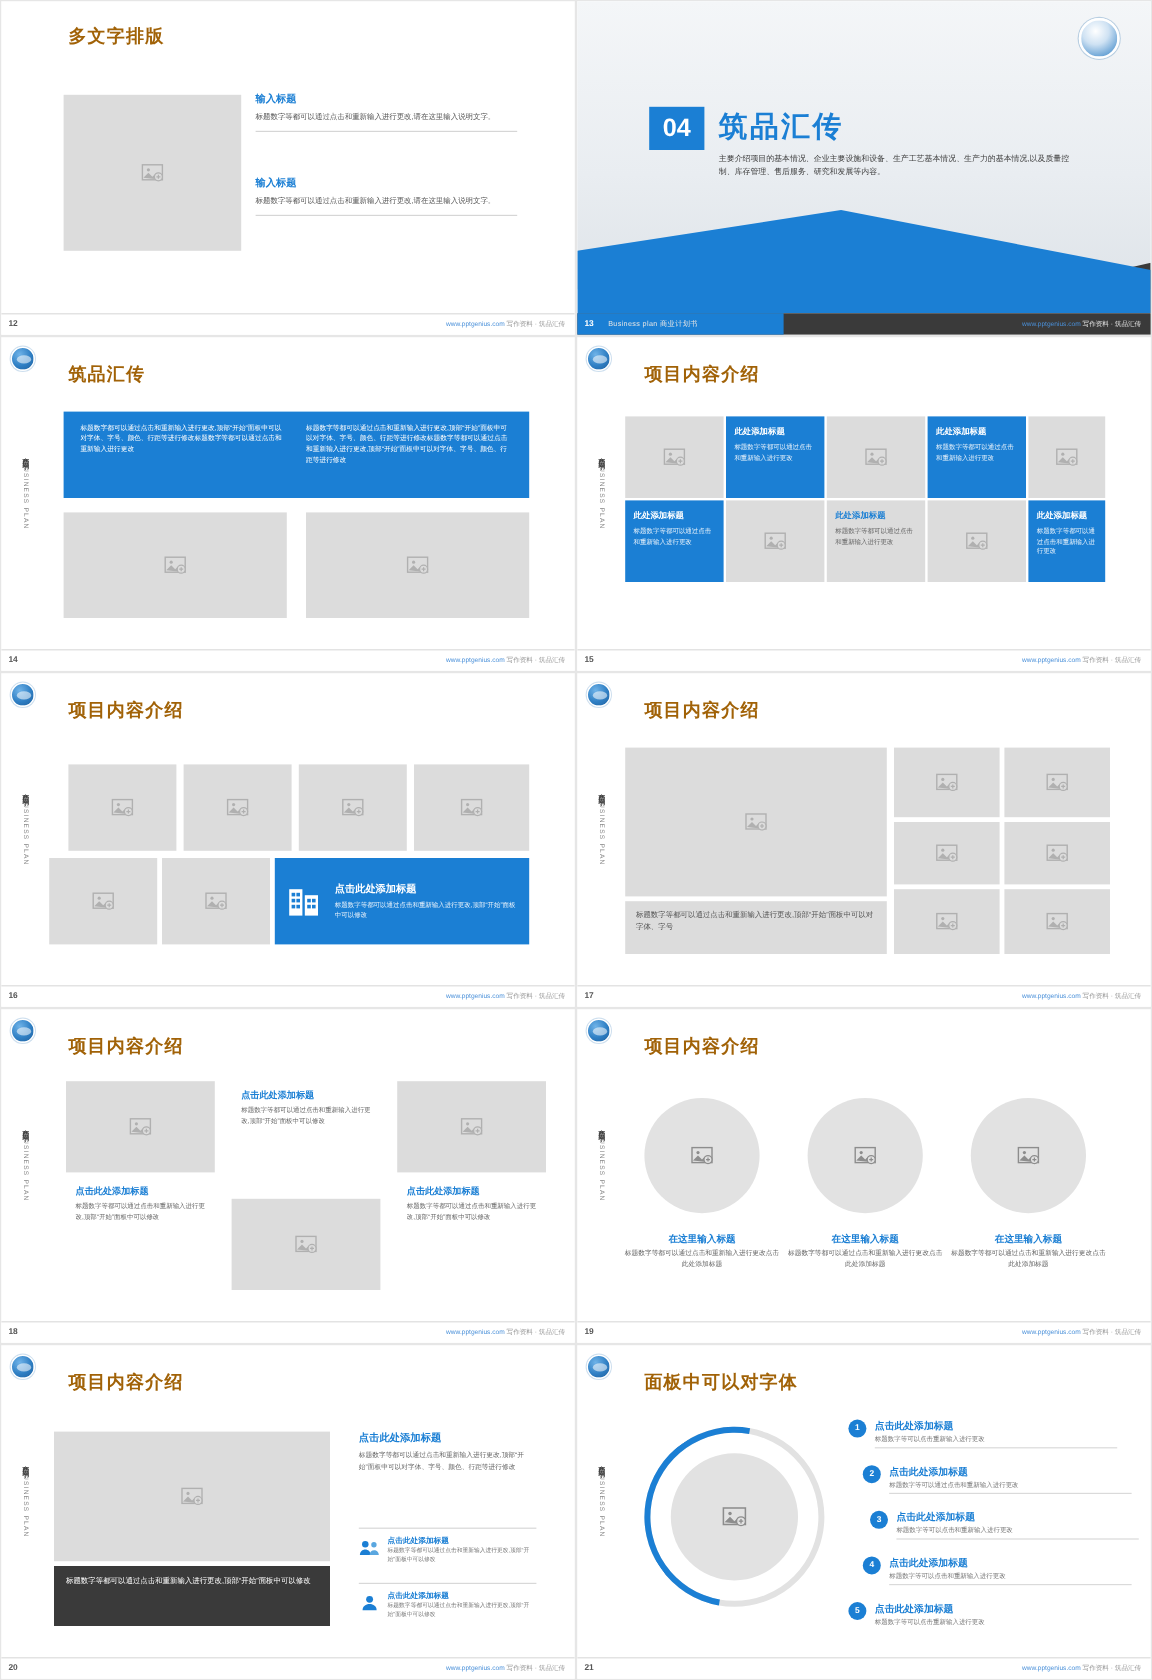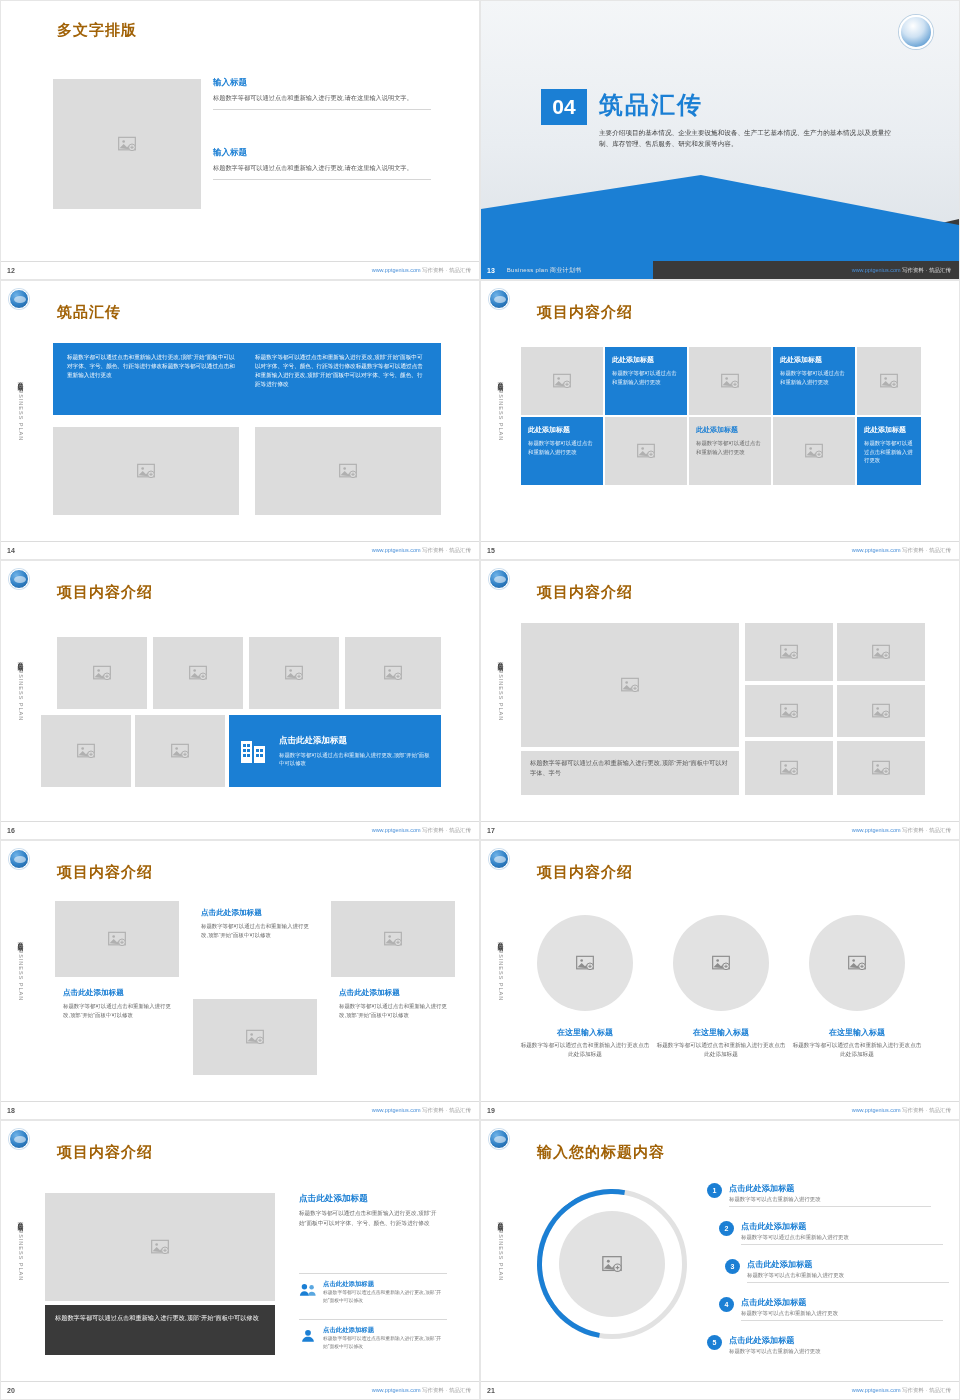--- a/index.html
+++ b/index.html
@@ -664,21 +664,21 @@
 
     <div class="foot">
       <span class="pg">20</span>
       <span class="right"><b>www.pptgenius.com</b> <span>写作资料 · 筑品汇传</span></span>
     </div>
   </div>
 
   <div class="slide">
     <div class="badge"></div>
     <div class="sidetext"><span class="b">商业计划书</span> <span>BUSINESS PLAN</span></div>
-    <div class="title">输入您的标题内容</div>
+    <div class="title">面板中可以对字体</div>
 
     <div class="s21-ring"></div>
     <div class="s21-arc"></div>
     <div class="s21-inner">
       <svg viewBox="0 0 24 24" width="22" height="22">
           <rect x="2" y="4" width="20" height="15" fill="none" stroke="#8d8d8d" stroke-width="1.4"></rect>
           <circle cx="8" cy="9" r="1.6" fill="#8d8d8d"></circle>
           <path d="M3 17l5-5 4 4 3-3 6 6z" fill="#8d8d8d"></path>
           <circle cx="18" cy="16" r="4" fill="#e2e2e2" stroke="#8d8d8d" stroke-width="1.2"></circle>
           <path d="M16 16h4M18 14v4" stroke="#8d8d8d" stroke-width="1.2"></path>

